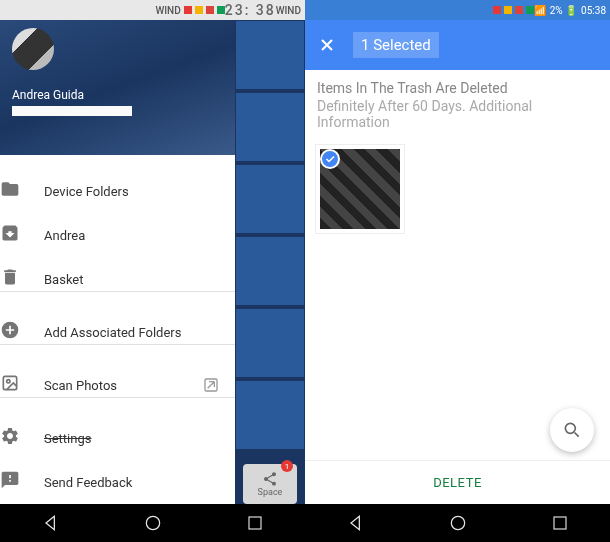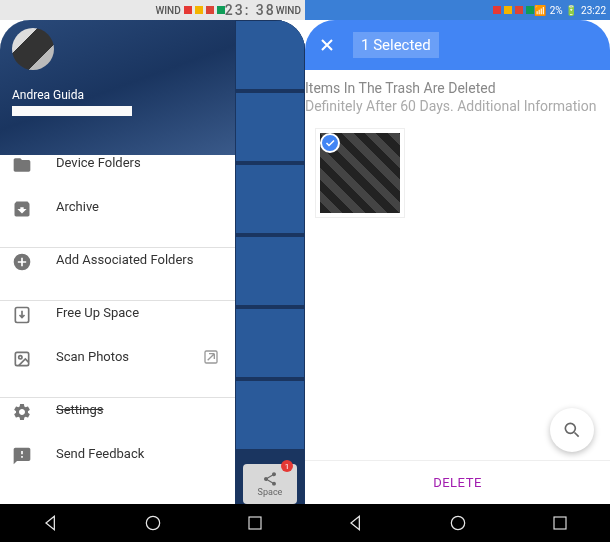--- a/index.html
+++ b/index.html
@@ -8,63 +8,63 @@
     .phone-left { width: 305px; }
     .phone-right { width: 305px; }
     
     .status-bar { height: 20px; background: #e8e8e8; display: flex; align-items: center; justify-content: flex-end; padding: 0 4px; font-size: 10px; color: #555; }
     .status-bar-dark { background: #3a7fd6; color: #fff; }
     .status-left { display: flex; align-items: center; gap: 3px; }
     .status-right { display: flex; align-items: center; gap: 3px; }
     .carrier { font-weight: 500; }
     .clock-big { font-size: 14px; font-weight: 500; color: #666; letter-spacing: 2px; }
     
-    .content-area { flex: 1; position: relative; overflow: hidden; border-radius: 30px; }
+    .content-area { flex: 1; position: relative; overflow: hidden; }
     
     
     .drawer-bg { position: absolute; inset: 0; background: linear-gradient(135deg, #2a4a7a, #1a3560); }
     .bg-photo { position: absolute; right: 0; top: 0; width: 70px; height: 100%; background: #1a3560; }
     .bg-photo-strip { height: 70px; background: #2a5a9a; margin-bottom: 2px; border: 1px solid #1a3560; }
     
     .drawer { position: absolute; left: 0; top: 0; width: 235px; height: 100%; background: #fff; display: flex; flex-direction: column; }
     .drawer-header { height: 135px; background: linear-gradient(160deg, #2a4a7a 0%, #1a3560 50%, #3a5a8a 100%); padding: 0 12px; position: relative; }
     .avatar { width: 42px; height: 42px; border-radius: 50%; background: #222; overflow: hidden; margin-top: 8px; }
     .avatar-img { width: 100%; height: 100%; background: linear-gradient(135deg, #ddd 30%, #333 30%, #333 70%, #bbb 70%); }
     .user-name { color: #fff; font-size: 12px; margin-top: 18px; }
     .user-bar { width: 120px; height: 10px; background: #fafafa; margin-top: 4px; }
     
     .menu-list { flex: 1; overflow: hidden; }
-    .menu-item { display: flex; align-items: flex-start; height: 44px; padding: 0 12px; gap: 24px; cursor: pointer; }
+    .menu-item { display: flex; align-items: flex-end; height: 44px; padding: 0 0; gap: 24px; cursor: pointer; }
     .menu-icon { width: 20px; height: 20px; color: #757575; flex-shrink: 0; }
     .menu-label { font-size: 13px; color: #333; }
     .menu-item-ext { position: relative; }
     .ext-icon { position: absolute; right: 16px; width: 16px; height: 16px; color: #999; }
     .divider { height: 1px; background: #e0e0e0; margin: 4px 0; }
     
     .bottom-share { position: absolute; bottom: 38px; right: 8px; width: 54px; height: 40px; background: #d8d8d8; border-radius: 4px; display: flex; flex-direction: column; align-items: center; justify-content: center; font-size: 9px; color: #666; }
     .share-dot { position: absolute; top: -4px; right: 4px; width: 12px; height: 12px; border-radius: 50%; background: #e53935; color: #fff; font-size: 8px; display: flex; align-items: center; justify-content: center; }
     
     
     .sel-header { height: 50px; background: #4285f4; display: flex; align-items: center; padding: 0 12px; gap: 16px; }
     .close-btn { color: #fff; cursor: pointer; }
     .sel-title { background: #6a9ff7; color: #fff; padding: 4px 8px; font-size: 15px; }
     
-    .trash-info { padding: 10px 0 14px; }
+    .trash-info { padding: 10px 12px 14px; }
     .trash-title { color: #888; font-size: 14px; margin-bottom: 2px; }
     .trash-sub { color: #aaa; font-size: 14px; }
     
     .trash-grid { padding: 0 10px; }
     .thumb { width: 90px; height: 90px; background: #fff; border: 1px solid #eee; position: relative; padding: 4px; }
     .thumb-img { width: 100%; height: 100%; background: repeating-linear-gradient(45deg, #222 0 8px, #444 8px 16px); }
     .check-badge { position: absolute; top: 4px; left: 4px; width: 20px; height: 20px; border-radius: 50%; background: #4285f4; border: 2px solid #fff; display: flex; align-items: center; justify-content: center; }
     
     .fab-search { position: absolute; right: 16px; bottom: 90px; width: 44px; height: 44px; border-radius: 50%; background: #fff; box-shadow: 0 2px 6px rgba(0,0,0,0.25); display: flex; align-items: center; justify-content: center; cursor: pointer; }
     
     .action-bar { position: absolute; bottom: 38px; left: 0; right: 0; height: 44px; display: flex; border-top: 1px solid #eee; background: #fff; }
-    .action-btn { flex: 1; display: flex; align-items: center; justify-content: center; font-size: 13px; color: #a21caf; letter-spacing: 0.5px; cursor: pointer; }
+    .action-btn { flex: 1; display: flex; align-items: center; justify-content: center; font-size: 13px; color: #15803d; letter-spacing: 0.5px; cursor: pointer; }
     
     .nav-bar { position: absolute; bottom: 0; left: 0; right: 0; height: 38px; background: #000; display: flex; align-items: center; justify-content: space-around; }
     .nav-btn { color: #fff; cursor: pointer; opacity: 0.9; }
   </style>
 </head>
 <body>
 
 <div class="phone phone-left">
   <div class="status-bar">
     <div class="status-left">
@@ -103,38 +103,37 @@
         <div class="menu-item">
           <svg class="menu-icon" viewBox="0 0 24 24" fill="currentColor">
               <path d="M10 4H4c-1.1 0-2 .9-2 2v12c0 1.1.9 2 2 2h16c1.1 0 2-.9 2-2V8c0-1.1-.9-2-2-2h-8l-2-2z"></path>
             </svg>
           <span class="menu-label">Device Folders</span>
         </div>
         <div class="menu-item">
           <svg class="menu-icon" viewBox="0 0 24 24" fill="currentColor">
               <path d="M20.54 5.23l-1.39-1.68C18.88 3.21 18.47 3 18 3H6c-.47 0-.88.21-1.16.55L3.46 5.23C3.17 5.57 3 6.02 3 6.5V19c0 1.1.9 2 2 2h14c1.1 0 2-.9 2-2V6.5c0-.48-.17-.93-.46-1.27zM12 17.5L6.5 12H10v-2h4v2h3.5L12 17.5z"></path>
             </svg>
-          <span class="menu-label">Archive</span>
+          <span class="menu-label">Andrea</span>
+        </div>
+        <div class="menu-item">
+          <svg class="menu-icon" viewBox="0 0 24 24" fill="currentColor">
+              <path d="M6 19c0 1.1.9 2 2 2h8c1.1 0 2-.9 2-2V7H6v12zM19 4h-3.5l-1-1h-5l-1 1H5v2h14V4z"></path>
+            </svg>
+          <span class="menu-label">Basket</span>
         </div>
         <div class="divider"></div>
         <div class="menu-item">
           <svg class="menu-icon" viewBox="0 0 24 24" fill="currentColor">
               <circle cx="12" cy="12" r="10"></circle>
               <path fill="#fff" d="M11 7h2v4h4v2h-4v4h-2v-4H7v-2h4z"></path>
             </svg>
           <span class="menu-label">Add Associated Folders</span>
         </div>
         <div class="divider"></div>
-        <div class="menu-item">
-          <svg class="menu-icon" viewBox="0 0 24 24" fill="none" stroke="currentColor" stroke-width="2">
-              <rect x="4" y="3" width="16" height="18" rx="2"></rect>
-              <path d="M9 12l3 3 3-3M12 7v8"></path>
-            </svg>
-          <span class="menu-label">Free Up Space</span>
-        </div>
         <div class="menu-item menu-item-ext">
           <svg class="menu-icon" viewBox="0 0 24 24" fill="none" stroke="currentColor" stroke-width="2">
               <rect x="4" y="4" width="16" height="16" rx="2"></rect>
               <circle cx="10" cy="10" r="2"></circle>
               <path d="M20 16l-4-4-8 8"></path>
             </svg>
           <span class="menu-label">Scan Photos</span>
           <svg class="ext-icon" viewBox="0 0 24 24" fill="none" stroke="currentColor" stroke-width="2">
               <path d="M7 17L17 7M17 7h-8M17 7v8"></path>
               <rect x="3" y="3" width="18" height="18" rx="2"></rect>
@@ -183,21 +182,21 @@
     <div class="status-left">
       <span style="width:8px;height:8px;background:#e53935;display:inline-block"></span>
       <span style="width:8px;height:8px;background:#f4b400;display:inline-block"></span>
       <span style="width:8px;height:8px;background:#db4437;display:inline-block"></span>
       <span style="width:8px;height:8px;background:#0f9d58;display:inline-block"></span>
     </div>
     <div class="status-right">
       <span>📶</span>
       <span>2%</span>
       <span>🔋</span>
-      <span>23:22</span>
+      <span>05:38</span>
     </div>
   </div>
 
   <div class="content-area" style="background:#fff">
     <div class="sel-header">
       <svg class="close-btn" width="20" height="20" viewBox="0 0 24 24" fill="none" stroke="currentColor" stroke-width="2.5">
           <path d="M6 6l12 12M18 6L6 18"></path>
         </svg>
       <span class="sel-title">1 Selected</span>
     </div>

